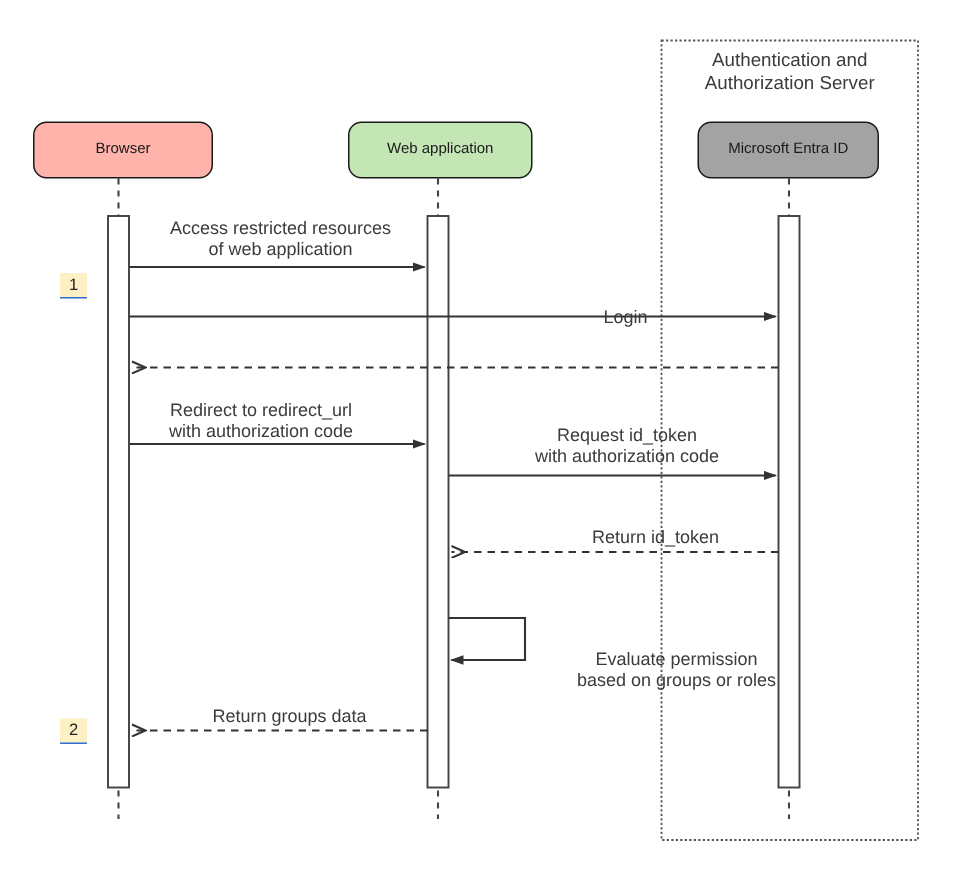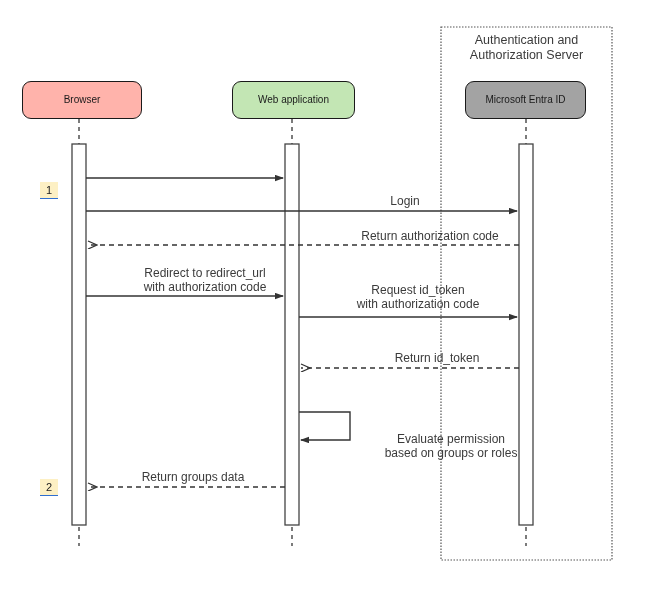--- a/index.html
+++ b/index.html
@@ -76,23 +76,24 @@
   <div class="actor-box" style="left:22px;top:81px;width:120px;height:38px;background:#ffb3ab;">
     <span>Browser</span>
   </div>
   <div class="actor-box" style="left:232px;top:81px;width:123px;height:38px;background:#c3e6b4;">
     <span>Web application</span>
   </div>
   <div class="actor-box" style="left:465px;top:81px;width:121px;height:38px;background:#a3a3a3;">
     <span>Microsoft Entra ID</span>
   </div>
 
-  <div class="msg" style="left:300px;top:194px;width:210px;">Login</div>
-  <div class="msg" style="left:330px;top:229px;width:200px;">Return authorization code</div>
-  <div class="msg" style="left:112px;top:266px;width:186px;">Redirect to redirect_url
+  <div class="msg" style="left:92px;top:145px;width:190px;">Access restricted resources
+of web application</div>
+  <div class="msg" style="left:300px;top:204px;width:210px;padding-left:12px;">Login</div>
+  <div class="msg" style="left:81px;top:266px;width:186px;">Redirect to redirect_url
 with authorization code</div>
   <div class="msg" style="left:320px;top:283px;width:196px;">Request id_token
 with authorization code</div>
   <div class="msg" style="left:342px;top:351px;width:190px;">Return id_token</div>
   <div class="msg" style="left:356px;top:432px;width:190px;">Evaluate permission
 based on groups or roles</div>
   <div class="msg" style="left:100px;top:470px;width:186px;">Return groups data</div>
 
   <div class="step-badge" style="left:40px;top:182px;width:18px;height:17px;">1</div>
   <div class="step-badge" style="left:40px;top:479px;width:18px;height:17px;">2</div>

